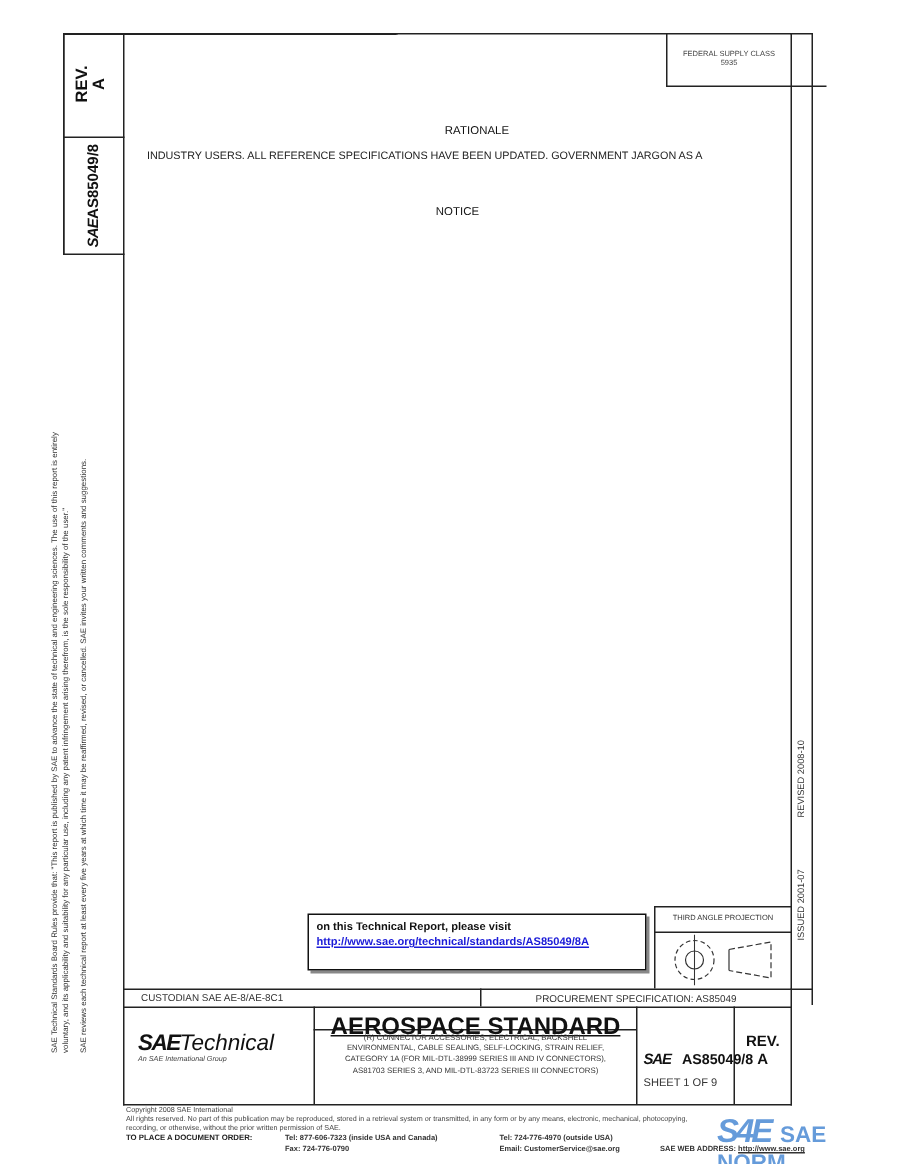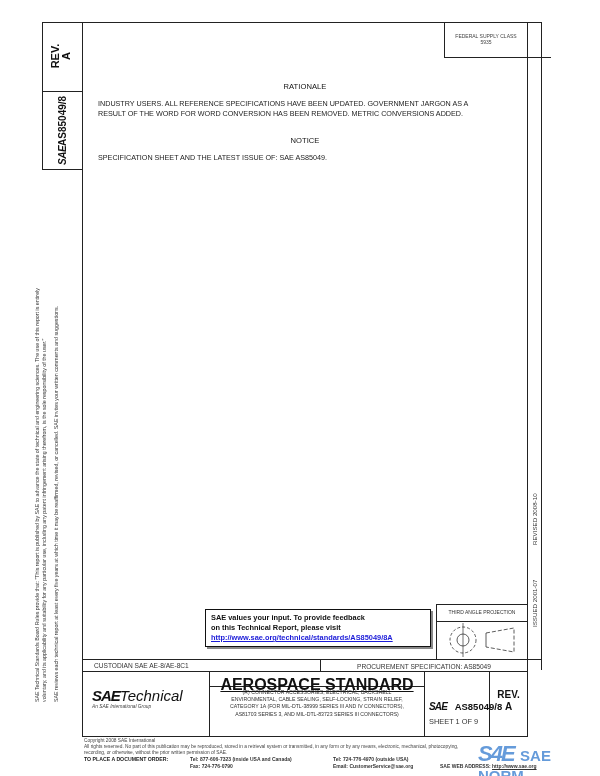--- a/index.html
+++ b/index.html
@@ -246,42 +246,39 @@
 
 <div class="rot" style="left:50px;top:76px;">
   <div style="font-size:11px;font-weight:bold;line-height:11px;text-align:center;width:40px;">REV.</div>
   <div style="font-size:11px;font-weight:bold;line-height:11px;text-align:center;width:40px;">A</div>
 </div>
 
 <div class="rot" style="left:57px;top:165px;font-size:10px;font-weight:bold;">
   <span style="font-style:italic;font-weight:900;letter-spacing:-0.5px;">SAE</span><span>AS85049/8</span>
 </div>
 
-<div class="abs c t" style="left:83px;top:82px;width:444px;">RATIONALE</div>
+<div class="abs c t" style="left:96px;top:82px;width:444px;">RATIONALE</div>
 <div class="abs" style="left:98px;top:99px;">
   <div class="body-line">INDUSTRY USERS.  ALL REFERENCE SPECIFICATIONS HAVE BEEN UPDATED.  GOVERNMENT JARGON AS A</div>
-  <div class="body-line">RESULT OF THE WORD FOR WORD CONVERSION HAS BEEN REMOVED. METRIC CONVERSIONS ADDED.</div>
 </div>
 <div class="abs c t" style="left:83px;top:136px;width:444px;">NOTICE</div>
 <div class="abs" style="left:98px;top:153px;">
-  <div class="body-line">SPECIFICATION SHEET AND THE LATEST ISSUE OF: SAE AS85049.</div>
 </div>
 
 <div class="rot" style="left:34px;top:702px;font-size:5.3px;line-height:7px;color:#333;">
   <div>SAE Technical Standards Board Rules provide that: "This report is published by SAE to advance the state of technical and engineering sciences. The use of this report is entirely</div>
   <div>voluntary, and its applicability and suitability for any particular use, including any patent infringement arising therefrom, is the sole responsibility of the user."</div>
   <div style="height:5px;"></div>
   <div>SAE reviews each technical report at least every five years at which time it may be reaffirmed, revised, or cancelled. SAE invites your written comments and suggestions.</div>
 </div>
 
 <div class="rot" style="left:531px;top:627px;font-size:6.2px;color:#333;">ISSUED 2001-07</div>
 <div class="rot" style="left:531px;top:545px;font-size:6.2px;color:#333;">REVISED 2008-10</div>
 
 <div class="abs" style="left:205px;top:609px;width:226px;height:38px;border:1px solid #111;box-shadow:2px 2px 0 #888;background:#fff;padding:3px 5px;box-sizing:border-box;font-size:7.4px;font-weight:bold;line-height:10px;">
-  <div>SAE values your input. To provide feedback</div>
   <div>on this Technical Report, please visit</div>
   <a href="#" style="color:#1a1ad8;">http://www.sae.org/technical/standards/AS85049/8A</a>
 </div>
 
 <div class="ln" style="left:436px;top:604px;width:1px;height:55px;"></div>
 <div class="ln" style="left:436px;top:604px;width:92px;height:1px;"></div>
 <div class="ln" style="left:436px;top:621px;width:92px;height:1px;"></div>
 <div class="abs c" style="left:437px;top:609px;width:90px;font-size:5px;color:#333;">THIRD ANGLE PROJECTION</div>
 <svg class="abs" style="left:448px;top:623px;" width="72" height="34" viewBox="0 0 72 34">
   <circle cx="15" cy="17" r="13" fill="none" stroke="#333" stroke-width="0.8" stroke-dasharray="3,2"></circle>

